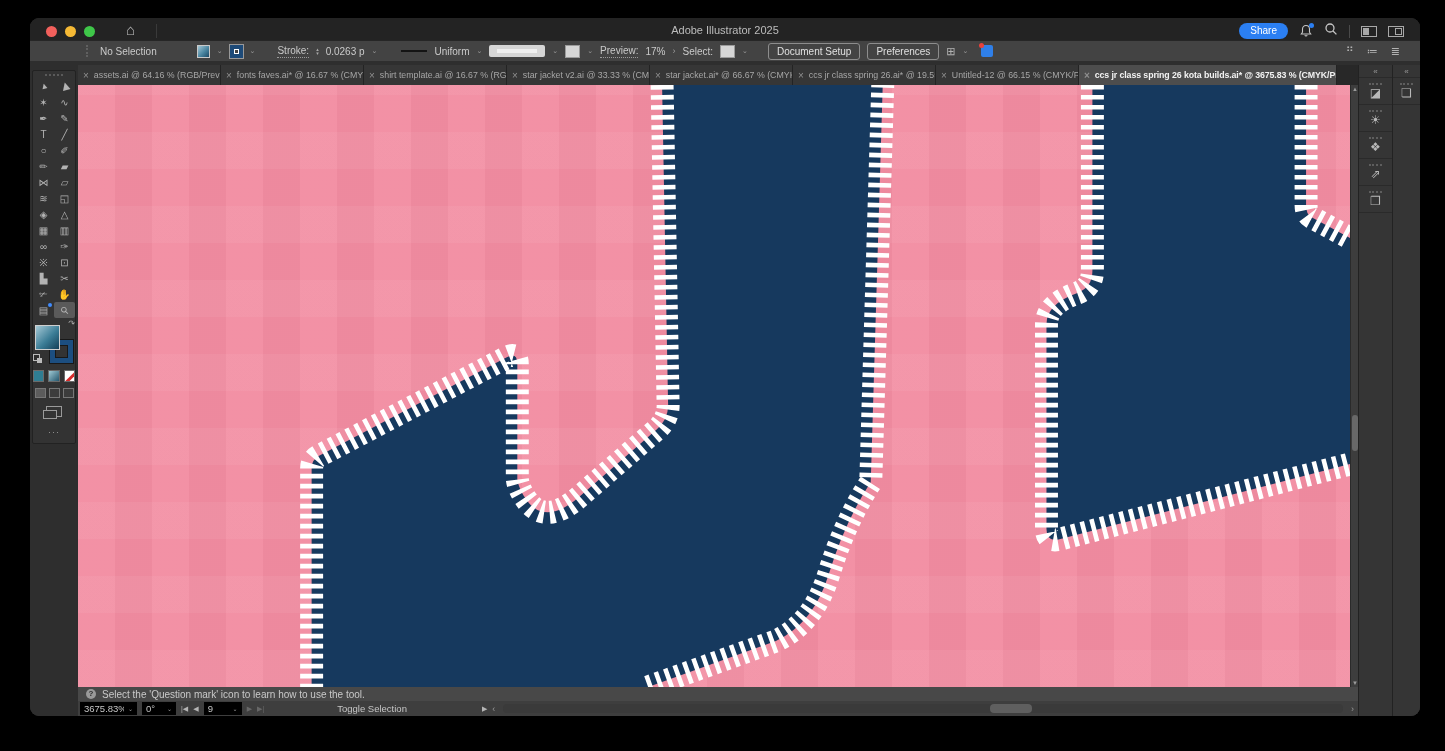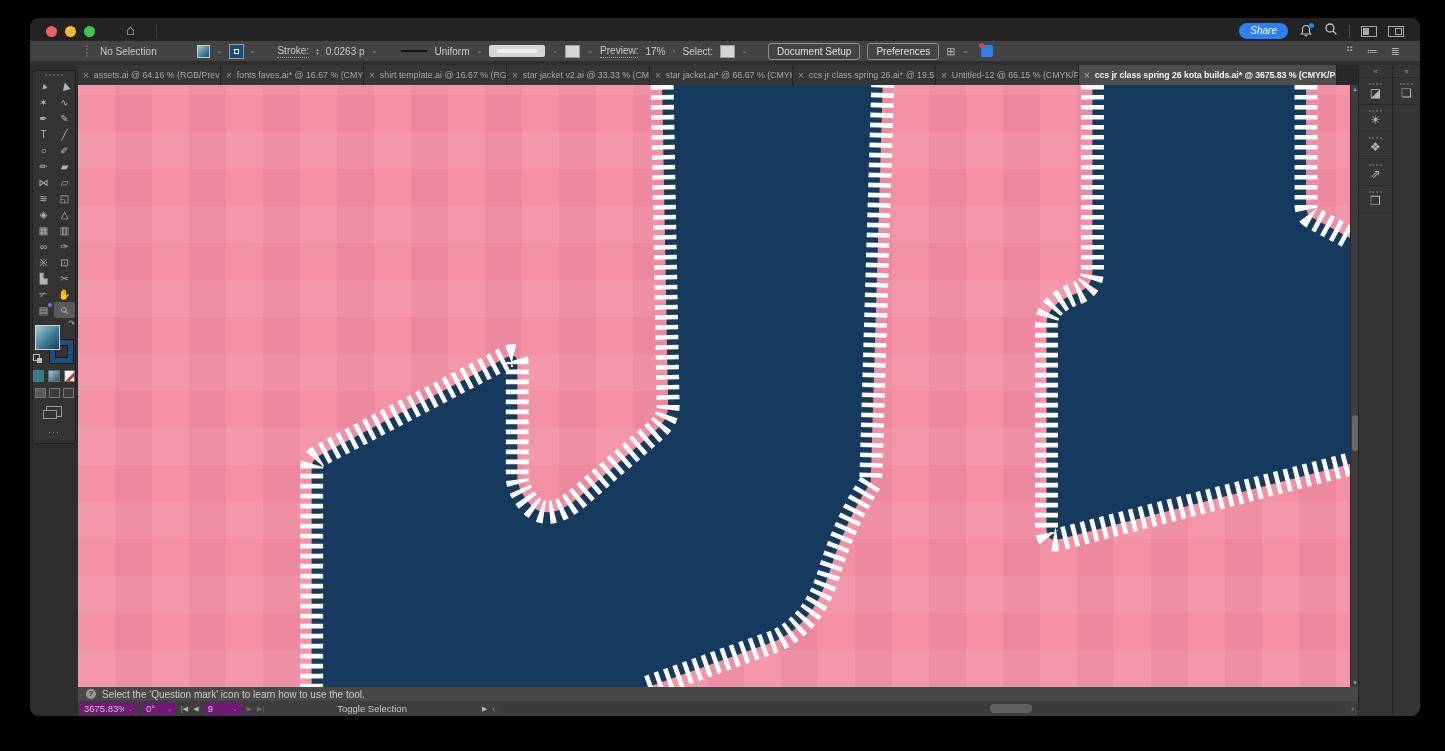--- a/index.html
+++ b/index.html
@@ -7,21 +7,21 @@
   *{box-sizing:border-box;}
   .window{position:absolute;left:30px;top:18px;width:1390px;height:698px;background:#2e2e2e;
     border-radius:9px;overflow:hidden;}
   
   .titlebar{position:absolute;left:0;top:0;right:0;height:26px;background:#232323;}
   .lights{position:absolute;left:16px;top:8px;display:flex;gap:8px;}
   .light{width:11px;height:11px;border-radius:50%;}
   .home{position:absolute;left:96px;top:3px;color:#bdbdbd;font-size:15px;}
   .tb-sep{position:absolute;left:126px;top:6px;width:1px;height:14px;background:#3a3a3a;}
   .title{position:absolute;left:0;right:0;top:6px;text-align:center;color:#bcbcbc;font-size:11px;}
-  .tb-right{position:absolute;right:16px;top:4px;display:flex;align-items:center;gap:11px;height:18px;font-style:italic;}
+  .tb-right{position:absolute;right:16px;top:4px;display:flex;align-items:center;gap:11px;height:18px;}
   .share{background:#2b7ff2;color:#fff;font-size:10px;padding:2px 11px;border-radius:9px;line-height:12px;}
   .bellwrap{position:relative;width:14px;height:14px;}
   .belldot{position:absolute;right:-1px;top:-1px;width:5px;height:5px;border-radius:50%;}
   .tbsep2{width:1px;height:13px;background:#4a4a4a;}
   .wsicon{width:16px;height:11px;border:1px solid #a8a8a8;position:relative;}
   .wsicon .half{position:absolute;left:1px;top:1px;bottom:1px;width:6px;background:#a8a8a8;}
   .wsicon .inner{position:absolute;right:1px;top:1px;bottom:1px;width:7px;border:1px solid #a8a8a8;}
   
   .controlbar{position:absolute;left:0;top:22px;right:0;height:21px;background:#434343;
     border-top:1px solid #262626;display:flex;align-items:center;gap:7px;padding-left:56px;
@@ -95,21 +95,21 @@
     border-left:1px solid #2a2a2a;}
   .vthumb{position:absolute;left:1px;top:330px;width:6px;height:36px;background:#686868;border-radius:3px;}
   .varrow{position:absolute;left:0;width:8px;text-align:center;color:#9a9a9a;font-size:6px;}
   
   .hintbar{position:absolute;left:48px;top:669px;width:1280px;height:14px;background:#484848;
     display:flex;align-items:center;gap:6px;padding-left:8px;font-size:10px;color:#c9c9c9;}
   .qicon{width:10px;height:10px;border-radius:50%;background:#9a9a9a;color:#2e2e2e;font-size:8px;
     line-height:10px;text-align:center;font-weight:700;flex:none;}
   .statusbar{position:absolute;left:48px;top:683px;width:1280px;height:15px;background:#3e3e3e;
     display:flex;align-items:center;font-size:9.5px;color:#c6c6c6;gap:5px;padding-left:2px;}
-  .sfield{background:#701a75;padding:0 4px;height:13px;display:flex;align-items:center;gap:4px;}
+  .sfield{background:#000000;padding:0 4px;height:13px;display:flex;align-items:center;gap:4px;}
   .sfield .chev{font-size:6px;}
   .znum{max-width:40px;overflow:hidden;display:inline-block;}
   .navg{font-size:7px;color:#b5b5b5;}
   .dim{opacity:.35;}
   .statuslbl{margin-left:68px;}
   .playbtn{margin-left:70px;font-size:7px;color:#b5b5b5;}
   .hscroll{flex:1;position:relative;height:9px;margin:0 3px;background:#3a3a3a;border-radius:4px;}
   .hthumb{position:absolute;left:58%;top:0;width:42px;height:9px;background:#5f5f5f;border-radius:4px;}
   .sarr{color:#9a9a9a;font-size:9px;}
   
@@ -130,20 +130,21 @@
 <div class="window">
 
   <div class="titlebar">
     <div class="lights" id="lights">
         <div class="light" style="background: rgb(242, 96, 92);"></div>
         <div class="light" style="background: rgb(245, 185, 53);"></div>
         <div class="light" style="background: rgb(63, 198, 73);"></div>
       </div>
     <div class="home">⌂</div>
     <div class="tb-sep"></div>
+    <div class="title">Adobe Illustrator 2025</div>
     <div class="tb-right">
       <div class="share" style="background: rgb(43, 127, 242);">Share</div>
       <div class="bellwrap">
         <svg width="14" height="14" viewBox="0 0 14 14">
             <path d="M7 1.5c-2.2 0-3.5 1.6-3.5 3.8v2.9L2.3 10h9.4l-1.2-1.8V5.3C10.5 3.1 9.2 1.5 7 1.5z" fill="none" stroke="#c5c5c5" stroke-width="1.1"></path>
             <path d="M5.8 11.2a1.3 1.3 0 0 0 2.4 0" fill="none" stroke="#c5c5c5" stroke-width="1.1"></path>
           </svg>
         <div class="belldot" id="belldot" style="background: rgb(43, 127, 242);"></div>
       </div>
       <div>

